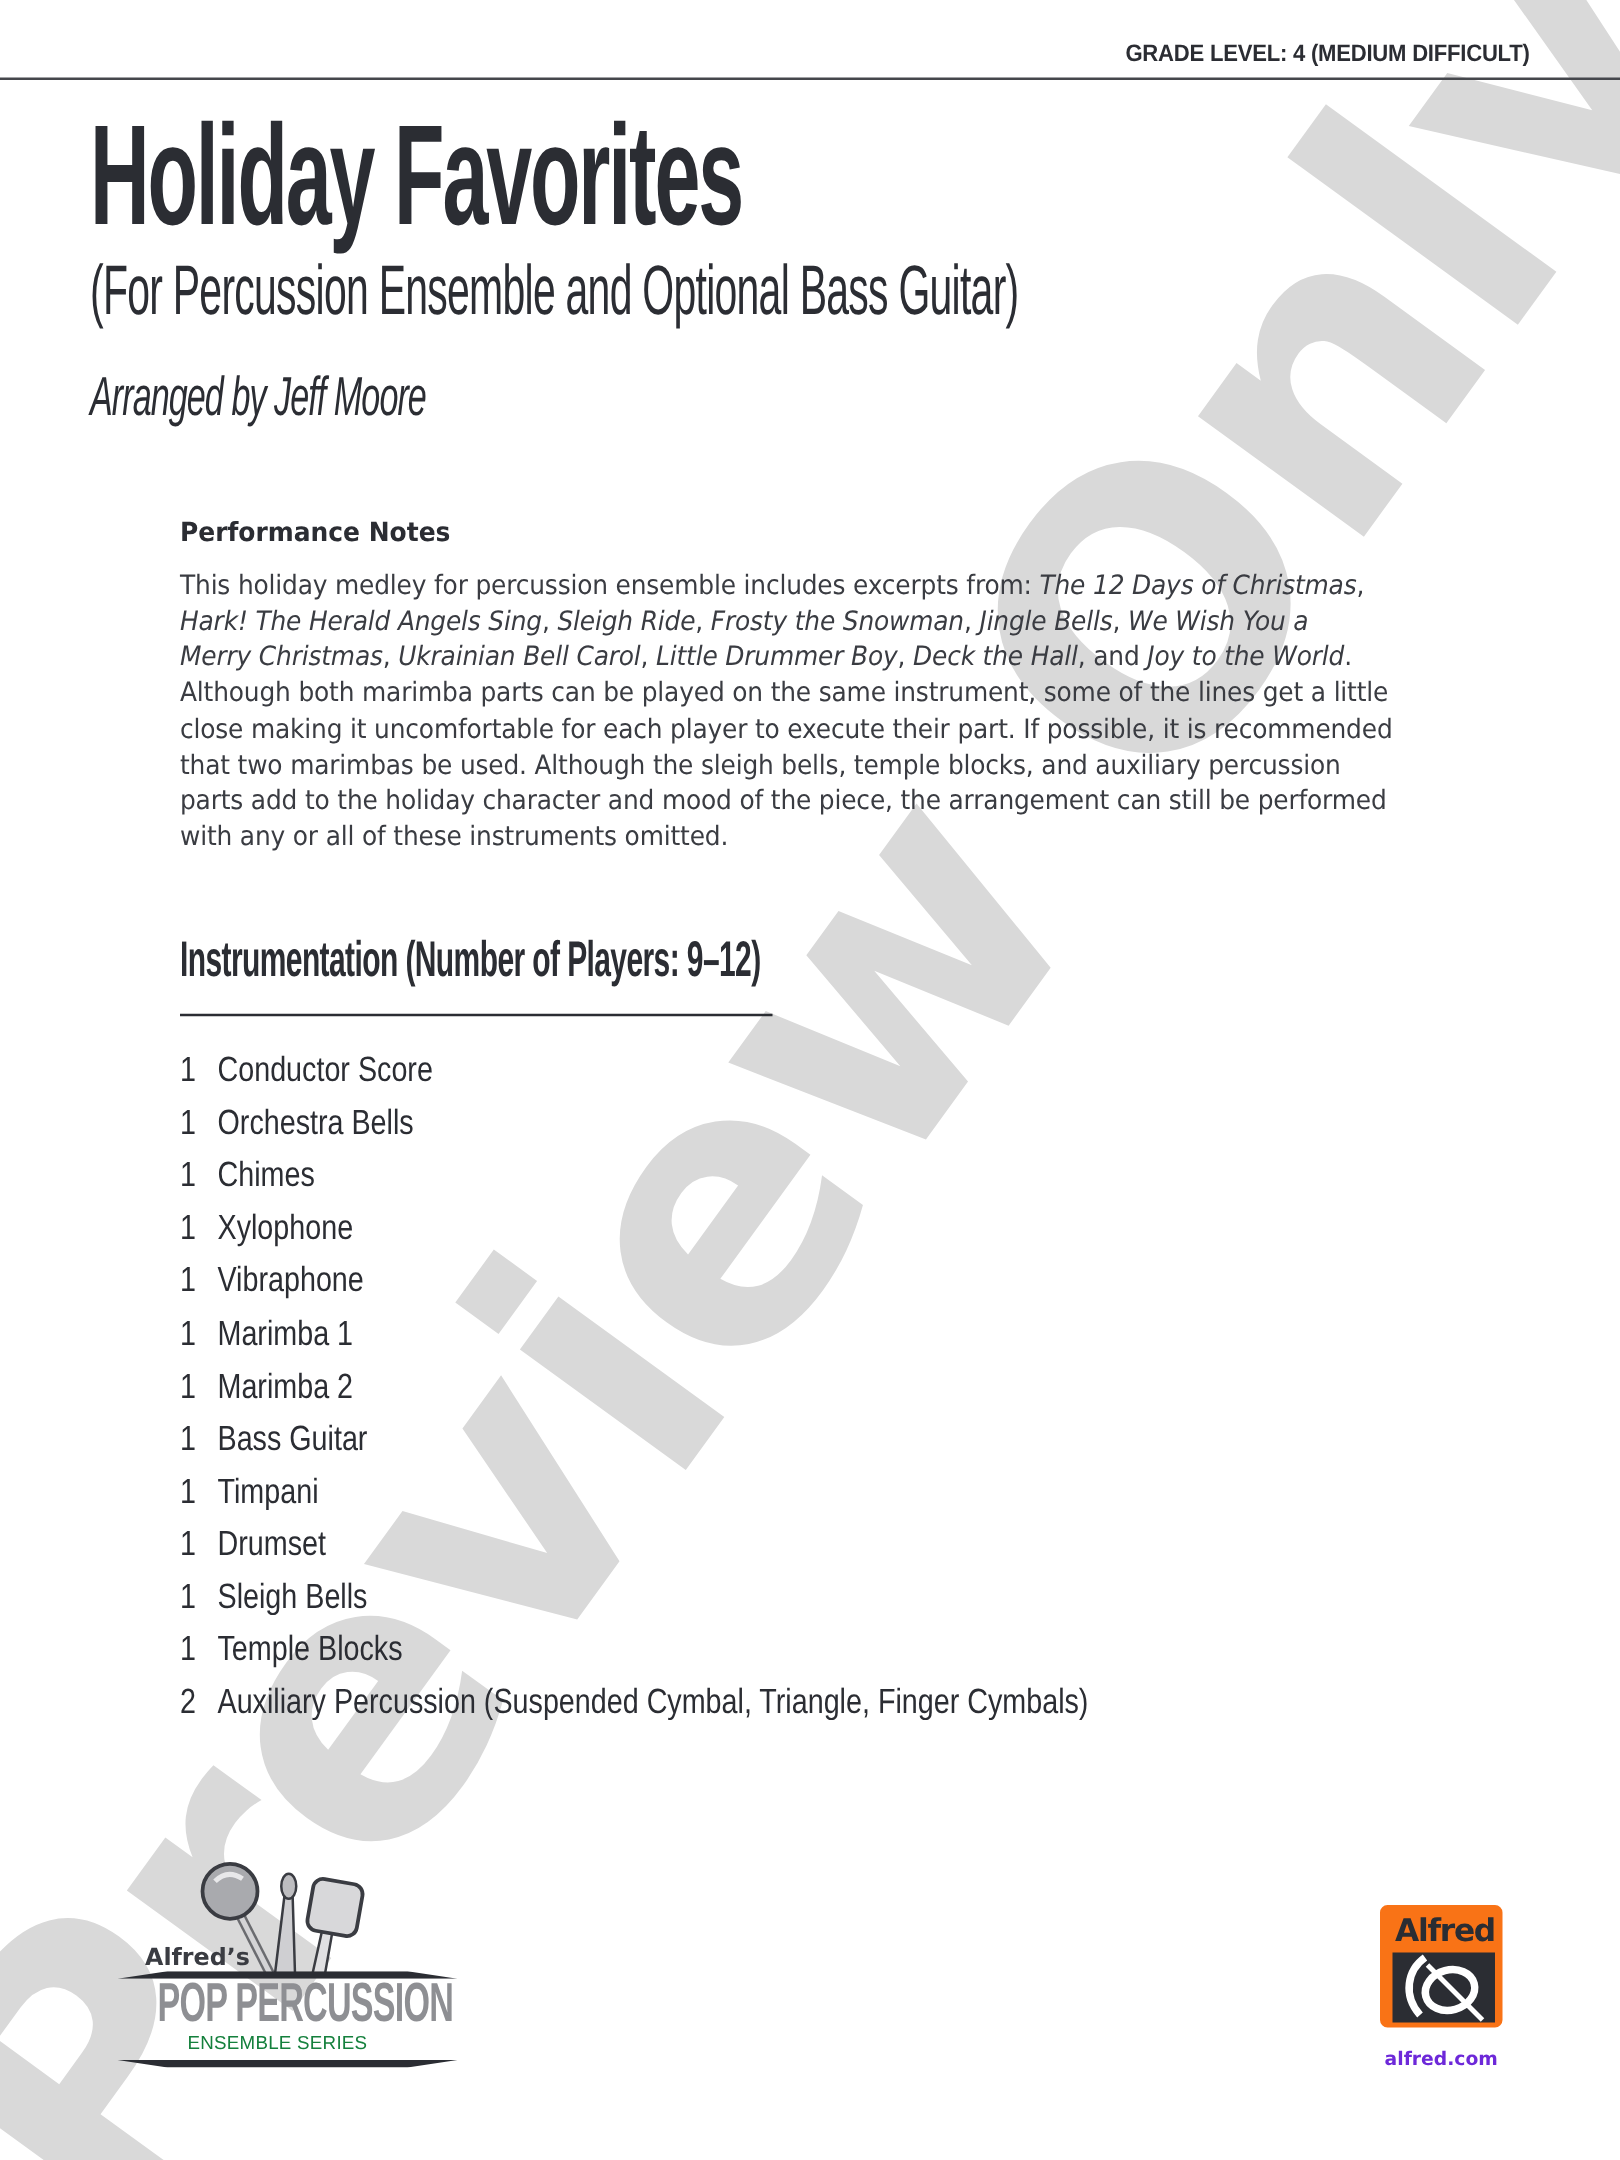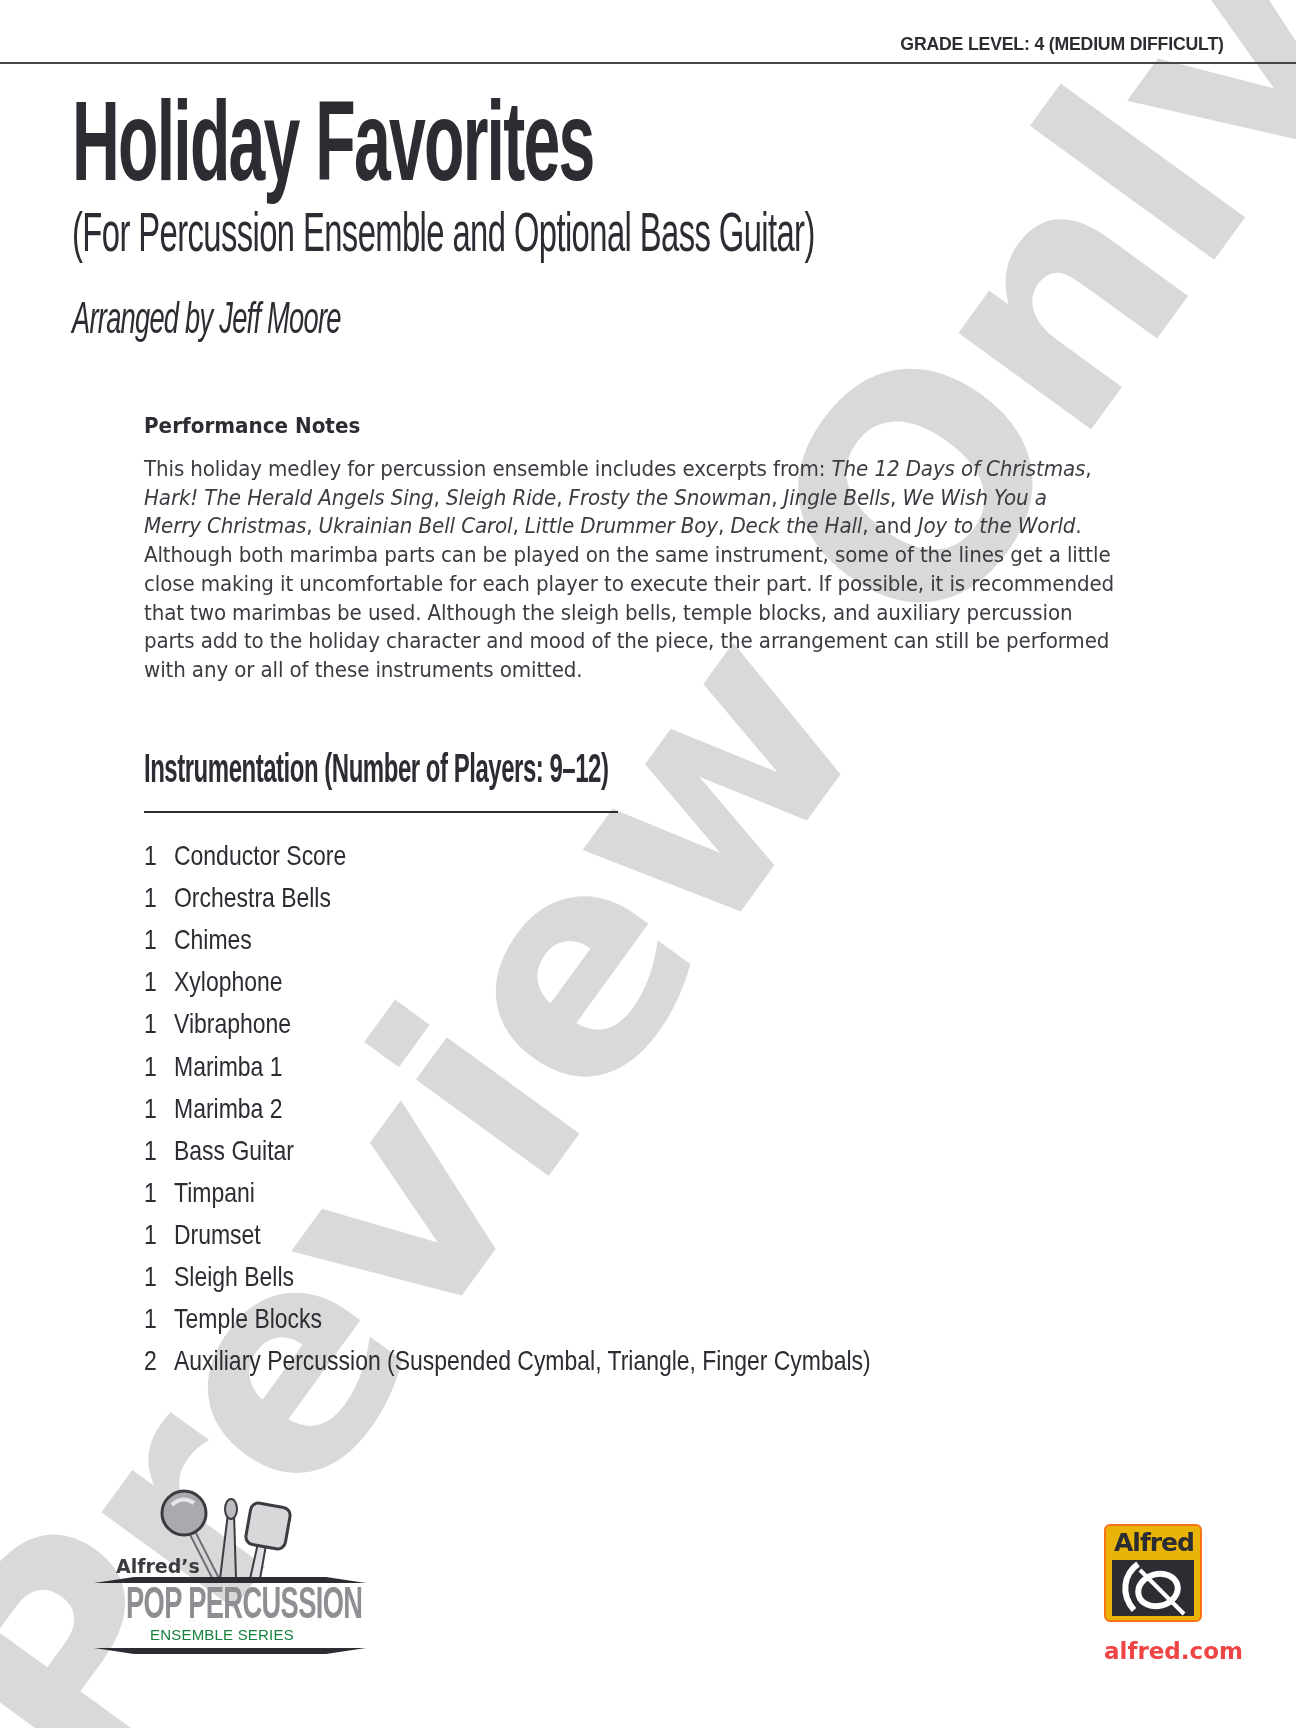--- a/index.html
+++ b/index.html
@@ -113,33 +113,33 @@
     letter-spacing: 0.2px;
   }
   .pop-logo .band-top, .pop-logo .band-bottom {
     position: absolute; left: 0; width: 272px; height: 6px;
   }
   .pop-logo .band-top { top: 94px; }
   .pop-logo .band-bottom { top: 165px; }
 
   .alfred-logo {
     position: absolute; left: 1104px; top: 1524px; width: 98px; height: 98px;
-    border: 2px solid #f97316; border-radius: 6px; box-sizing: border-box; background: #eab308;
+    border: 4px solid #f97316; border-radius: 6px; box-sizing: border-box; background: #f97316;
   }
   .alfred-logo .word {
     position: absolute; left: 6px; top: 3px; width: 84px; text-align: center;
     font-family: "DejaVu Sans", sans-serif; font-weight: bold; font-size: 25px; line-height: 28px;
     color: #2b2d33; letter-spacing: -1px;
   }
   .alfred-logo .mark {
     position: absolute; left: 6px; top: 34px; width: 82px; height: 56px; background: #2b2d33;
   }
   .alfred-url {
     position: absolute; left: 1104px; top: 1638px; width: 98px; text-align: center;
-    font-family: "DejaVu Sans", sans-serif; font-weight: bold; font-size: 23px; color: #ef4444;
+    font-family: "DejaVu Sans", sans-serif; font-weight: bold; font-size: 15px; color: #6d28d9;
   }
 </style>
 </head>
 <body>
 
 <div class="watermark">Preview Only</div>
 
 <div class="grade-level">GRADE LEVEL: 4 (MEDIUM DIFFICULT)</div>
 <div class="header-rule"></div>
 

